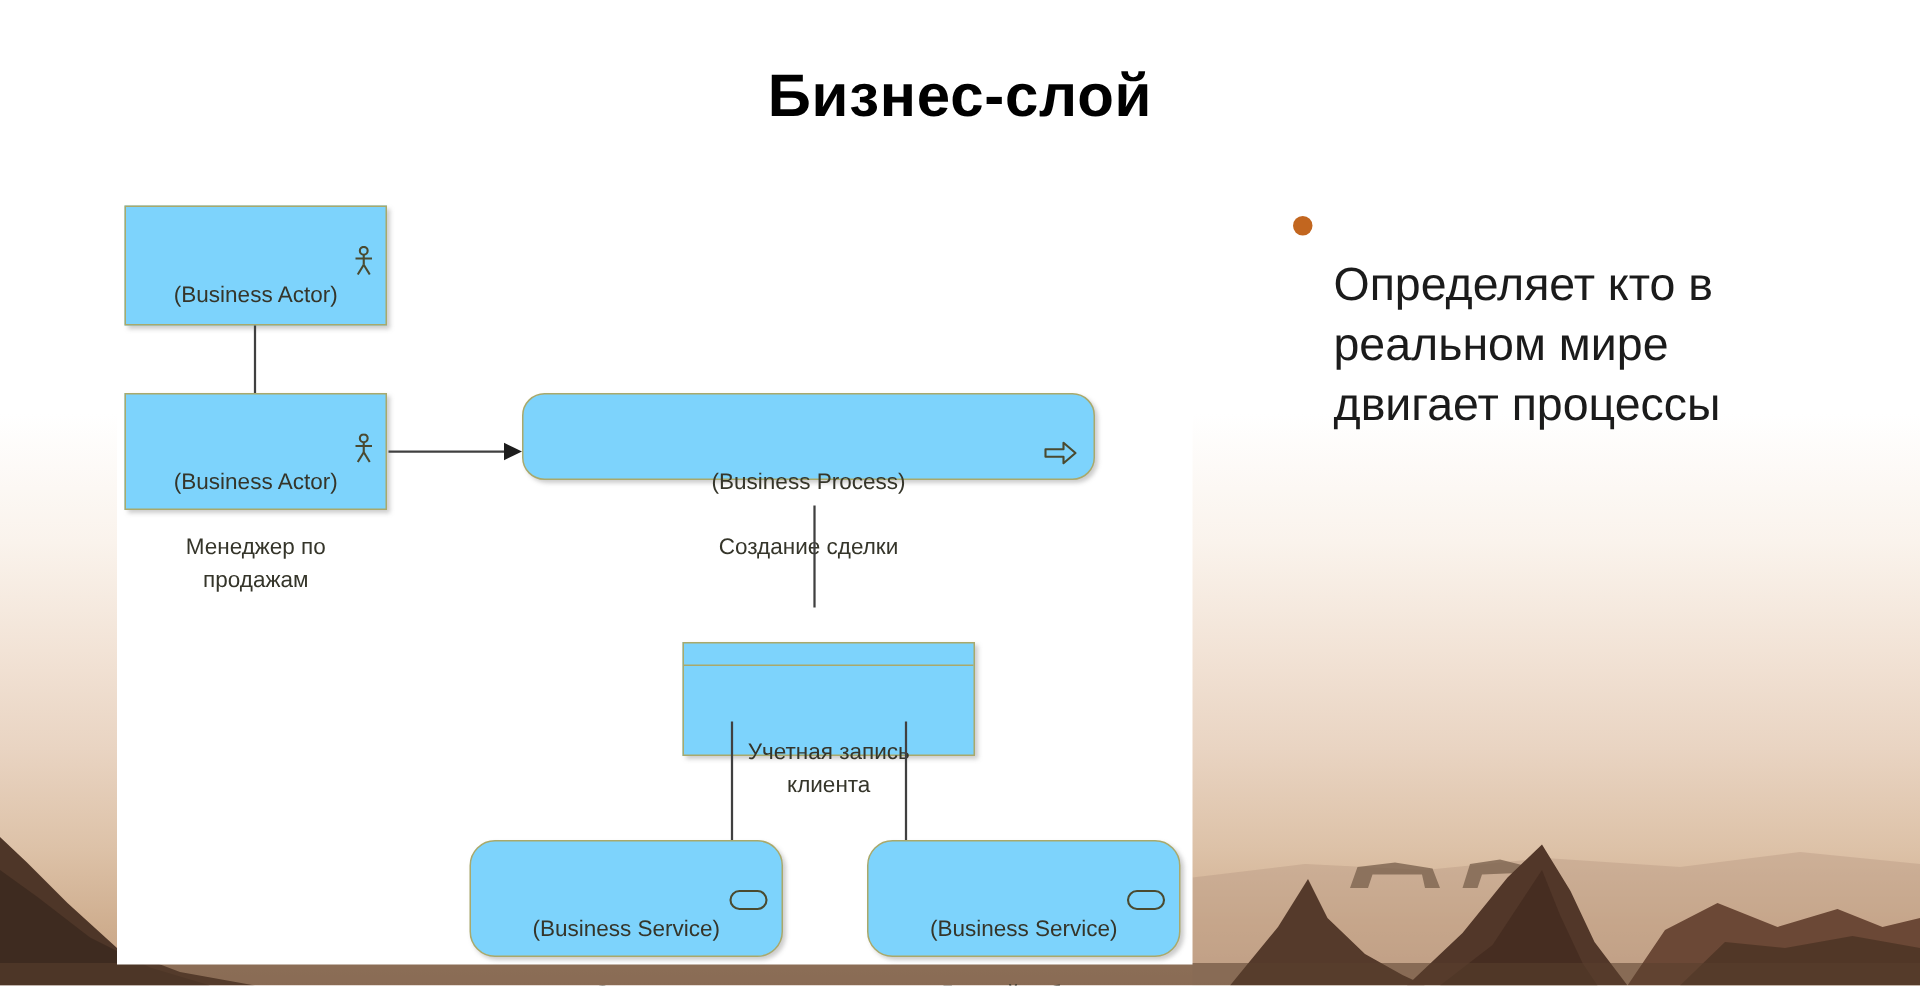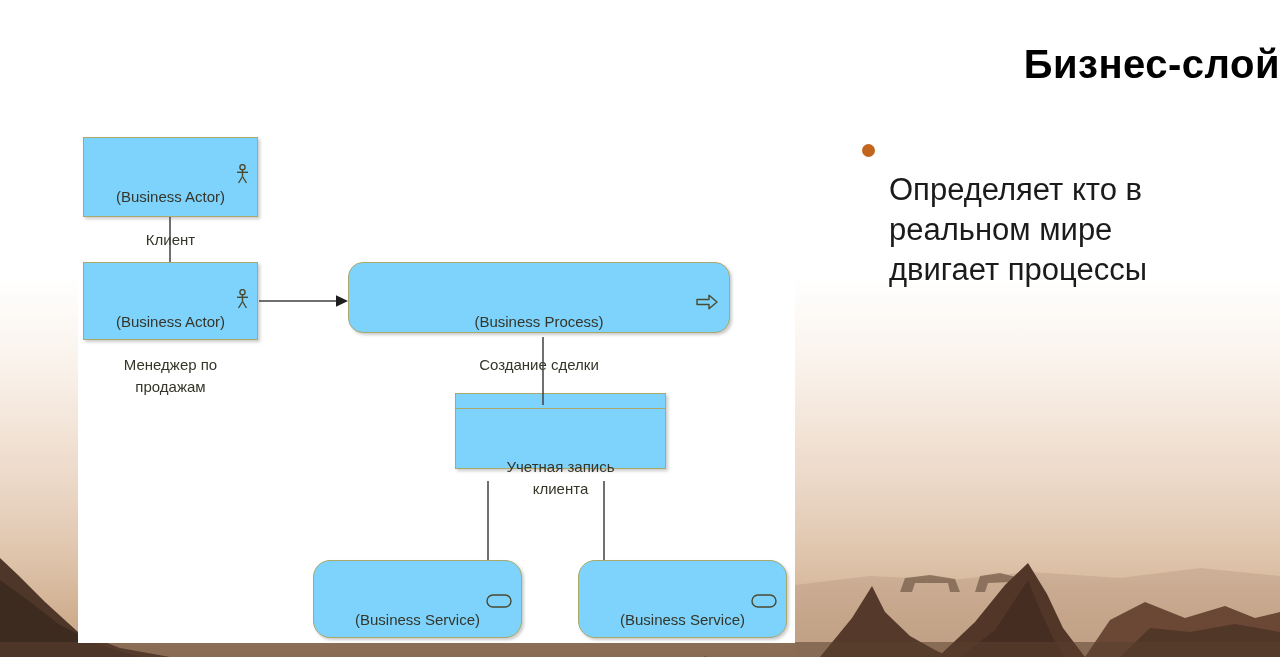--- a/index.html
+++ b/index.html
@@ -19,21 +19,21 @@
       #cfae8f 94%, #c4a184 100%);
   }
   .mountains { position: absolute; left: 0; bottom: 0; width: 1280px; height: 277px; z-index: 1; }
   
   .panel {
     position: absolute; left: 78px; top: 0; width: 717px; height: 643px;
     background: #ffffff; z-index: 2;
   }
   .title {
     position: absolute; top: 42px; left: 0; width: 100%;
-    text-align: right; font-size: 40px; font-weight: bold; color: #000000;
+    text-align: center; font-size: 40px; font-weight: bold; color: #000000;
     z-index: 4; letter-spacing: 0.5px;
   }
   .bullets { position: absolute; left: 862px; top: 130px; width: 350px; z-index: 4; }
   .bullet { display: flex; align-items: flex-start; margin-bottom: 21px; }
   .bullet .dot {
     width: 13px; height: 13px; border-radius: 50%;
     background: #C2661F; margin: 14px 14px 0 0; flex: 0 0 auto;
   }
   .bullet .btext {
     font-size: 31px; line-height: 40px; color: #1b1b1b; white-space: pre-line; margin-top: 40px;
@@ -42,22 +42,22 @@
   .node {
     position: absolute; z-index: 3; box-sizing: border-box;
     background: #7dd3fc; border: 1px solid #A9A96B;
     color: #35352a; font-size: 15px; line-height: 21.5px;
     text-align: center; white-space: pre-line;
     box-shadow: 2px 2px 3px rgba(110,110,110,0.35);
     padding-top: 5px;
   }
   .n-actor-client  { left: 83px;  top: 137px; width: 175px; height: 80px; }
   .n-actor-manager { left: 83px;  top: 262px; width: 175px; height: 78px; }
-  .n-process       { left: 348px; top: 262px; width: 382px; height: 71px; border-radius: 15px; }
-  .n-object        { left: 455px; top: 393px; width: 211px; height: 76px; padding-top: 19px; }
+  .n-process       { left: 348px; top: 262px; width: 382px; height: 58px; border-radius: 15px; }
+  .n-object        { left: 455px; top: 428px; width: 195px; height: 76px; padding-top: 19px; }
   .n-object .obj-header {
     position: absolute; left: 0; top: 0; width: 100%; height: 14px;
     border-bottom: 1px solid #A9A96B;
   }
   .n-svc-warehouse { left: 313px; top: 560px; width: 209px; height: 78px; border-radius: 17px; }
   .n-svc-cabinet   { left: 578px; top: 560px; width: 209px; height: 78px; border-radius: 17px; }
   .node .icon { position: absolute; }
   .icon-actor   { right: 7px;  top: 4px; }
   .icon-process { right: 11px; top: 9px; }
   .icon-service { right: 9px;  top: 9px; }
@@ -108,21 +108,20 @@
   <span class="icon icon-actor">
     <svg width="15" height="20" viewBox="0 0 15 20" fill="none" stroke="#4a4a30" stroke-width="1.4">
       <circle cx="7.5" cy="3.2" r="2.6"></circle>
       <line x1="7.5" y1="5.8" x2="7.5" y2="12.5"></line>
       <line x1="2" y1="8.3" x2="13" y2="8.3"></line>
       <line x1="7.5" y1="12.5" x2="3.5" y2="19"></line>
       <line x1="7.5" y1="12.5" x2="11.5" y2="19"></line>
     </svg>
   </span>
   <div>(Business Actor)</div>
-  <div>Клиент</div>
 </div>
 
 <div class="node n-actor-manager">
   <span class="icon icon-actor">
     <svg width="15" height="20" viewBox="0 0 15 20" fill="none" stroke="#4a4a30" stroke-width="1.4">
       <circle cx="7.5" cy="3.2" r="2.6"></circle>
       <line x1="7.5" y1="5.8" x2="7.5" y2="12.5"></line>
       <line x1="2" y1="8.3" x2="13" y2="8.3"></line>
       <line x1="7.5" y1="12.5" x2="3.5" y2="19"></line>
       <line x1="7.5" y1="12.5" x2="11.5" y2="19"></line>

